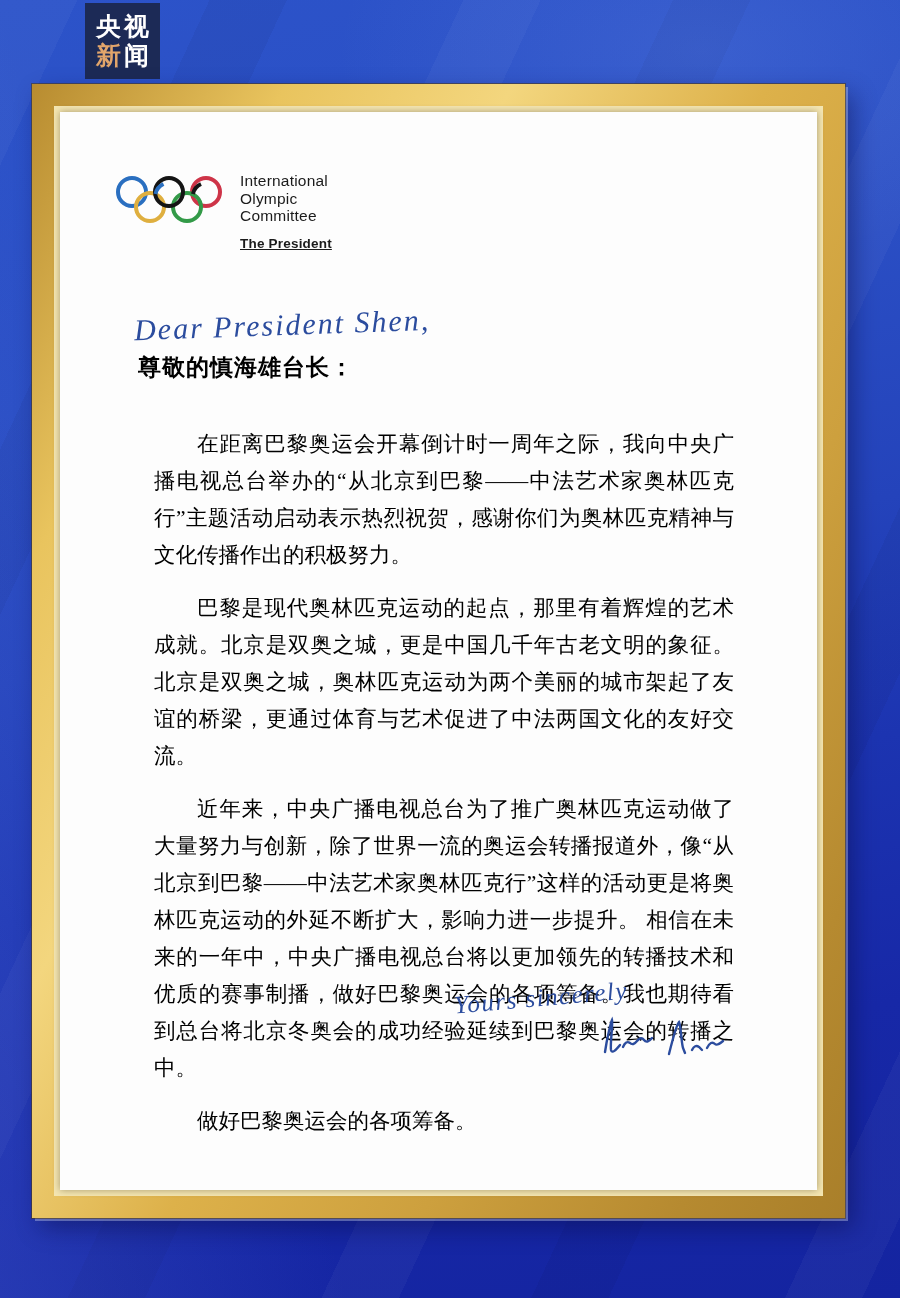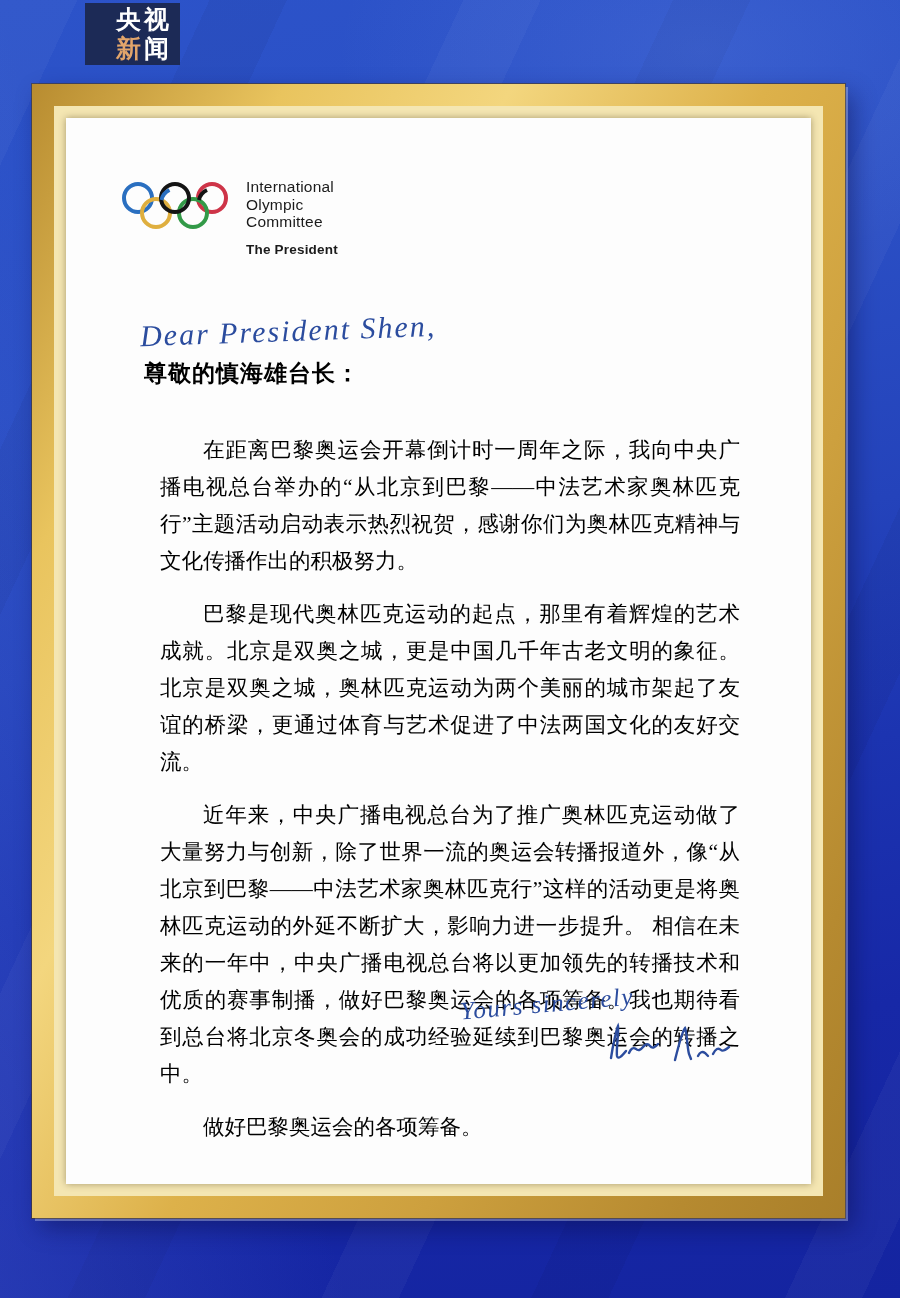--- a/index.html
+++ b/index.html
@@ -10,41 +10,41 @@
   }
   
   .bg-sheen{position:absolute;inset:0;pointer-events:none;
     background:
       radial-gradient(520px 300px at 78% 4%, rgba(120,155,240,0.20), rgba(120,155,240,0) 70%),
       linear-gradient(75deg, rgba(95,125,230,0.22) 0%, rgba(95,125,230,0) 28%),
       repeating-linear-gradient(115deg, rgba(255,255,255,0.035) 0 70px, rgba(255,255,255,0) 70px 190px, rgba(0,0,30,0.05) 190px 260px, rgba(0,0,30,0) 260px 420px);
   }
 
   
-  .badge{position:absolute;left:85px;top:3px;width:75px;height:62px;
+  .badge{position:absolute;left:85px;top:3px;width:75px;height:76px;
     background:#1c2a56;display:flex;flex-direction:column;align-items:center;justify-content:center;
     font-weight:bold;font-size:25px;line-height:29px;letter-spacing:3px;color:#ffffff;
-    font-family:"Liberation Sans","DejaVu Sans",sans-serif;text-indent:3px;padding-left:20px;}
+    font-family:"Liberation Sans","DejaVu Sans",sans-serif;text-indent:3px;}
   .badge .c-gold{color:#e2a56b;}
 
   
   .frame{position:absolute;left:32px;top:84px;width:813px;height:1134px;box-sizing:border-box;
     padding:22px;
     background:linear-gradient(118deg,#b88c30 0%,#e9c45e 18%,#f3d67e 34%,#ddb14a 52%,#cda03e 70%,#b68a30 88%,#a97f2a 100%);
     box-shadow:0 0 0 1px rgba(78,57,14,0.55), 3px 3px 0 rgba(205,214,238,0.38), 8px 10px 22px rgba(8,12,70,0.45);
   }
-  .frame-lip{width:100%;height:100%;box-sizing:border-box;padding:12px;background:#f4e6b2;}
+  .frame-lip{width:100%;height:100%;box-sizing:border-box;padding:6px;background:#f4e6b2;}
   .paper{position:relative;width:100%;height:100%;box-sizing:border-box;background:#fdfdfd;
     box-shadow:0 0 7px rgba(70,55,20,0.45);}
 
   
   .rings{position:absolute;left:54px;top:62px;}
   .ioc-text{position:absolute;left:180px;top:60px;color:#1b1b1b;
     font-size:15.5px;line-height:17.5px;letter-spacing:.2px;}
-  .ioc-title{margin-top:10px;font-weight:bold;font-size:13.5px;}
+  .ioc-title{margin-top:10px;font-weight:bold;font-size:13.5px;text-decoration:underline;}
 
   
   .hand{font-family:"Liberation Serif","DejaVu Serif",serif;font-style:italic;color:#2b4c9e;}
   .greeting{position:absolute;left:74px;top:196px;font-size:30px;letter-spacing:2px;transform:rotate(-2deg);}
   .closing{position:absolute;left:394px;top:872px;font-size:25px;letter-spacing:1.5px;transform:rotate(-5deg);}
   .sig{position:absolute;left:537px;top:902px;}
 
   
   .cn{font-family:"Liberation Serif","DejaVu Serif",serif;color:#000000;}
   .salutation{position:absolute;left:78px;top:240px;font-size:23px;font-weight:600;letter-spacing:1px;}

